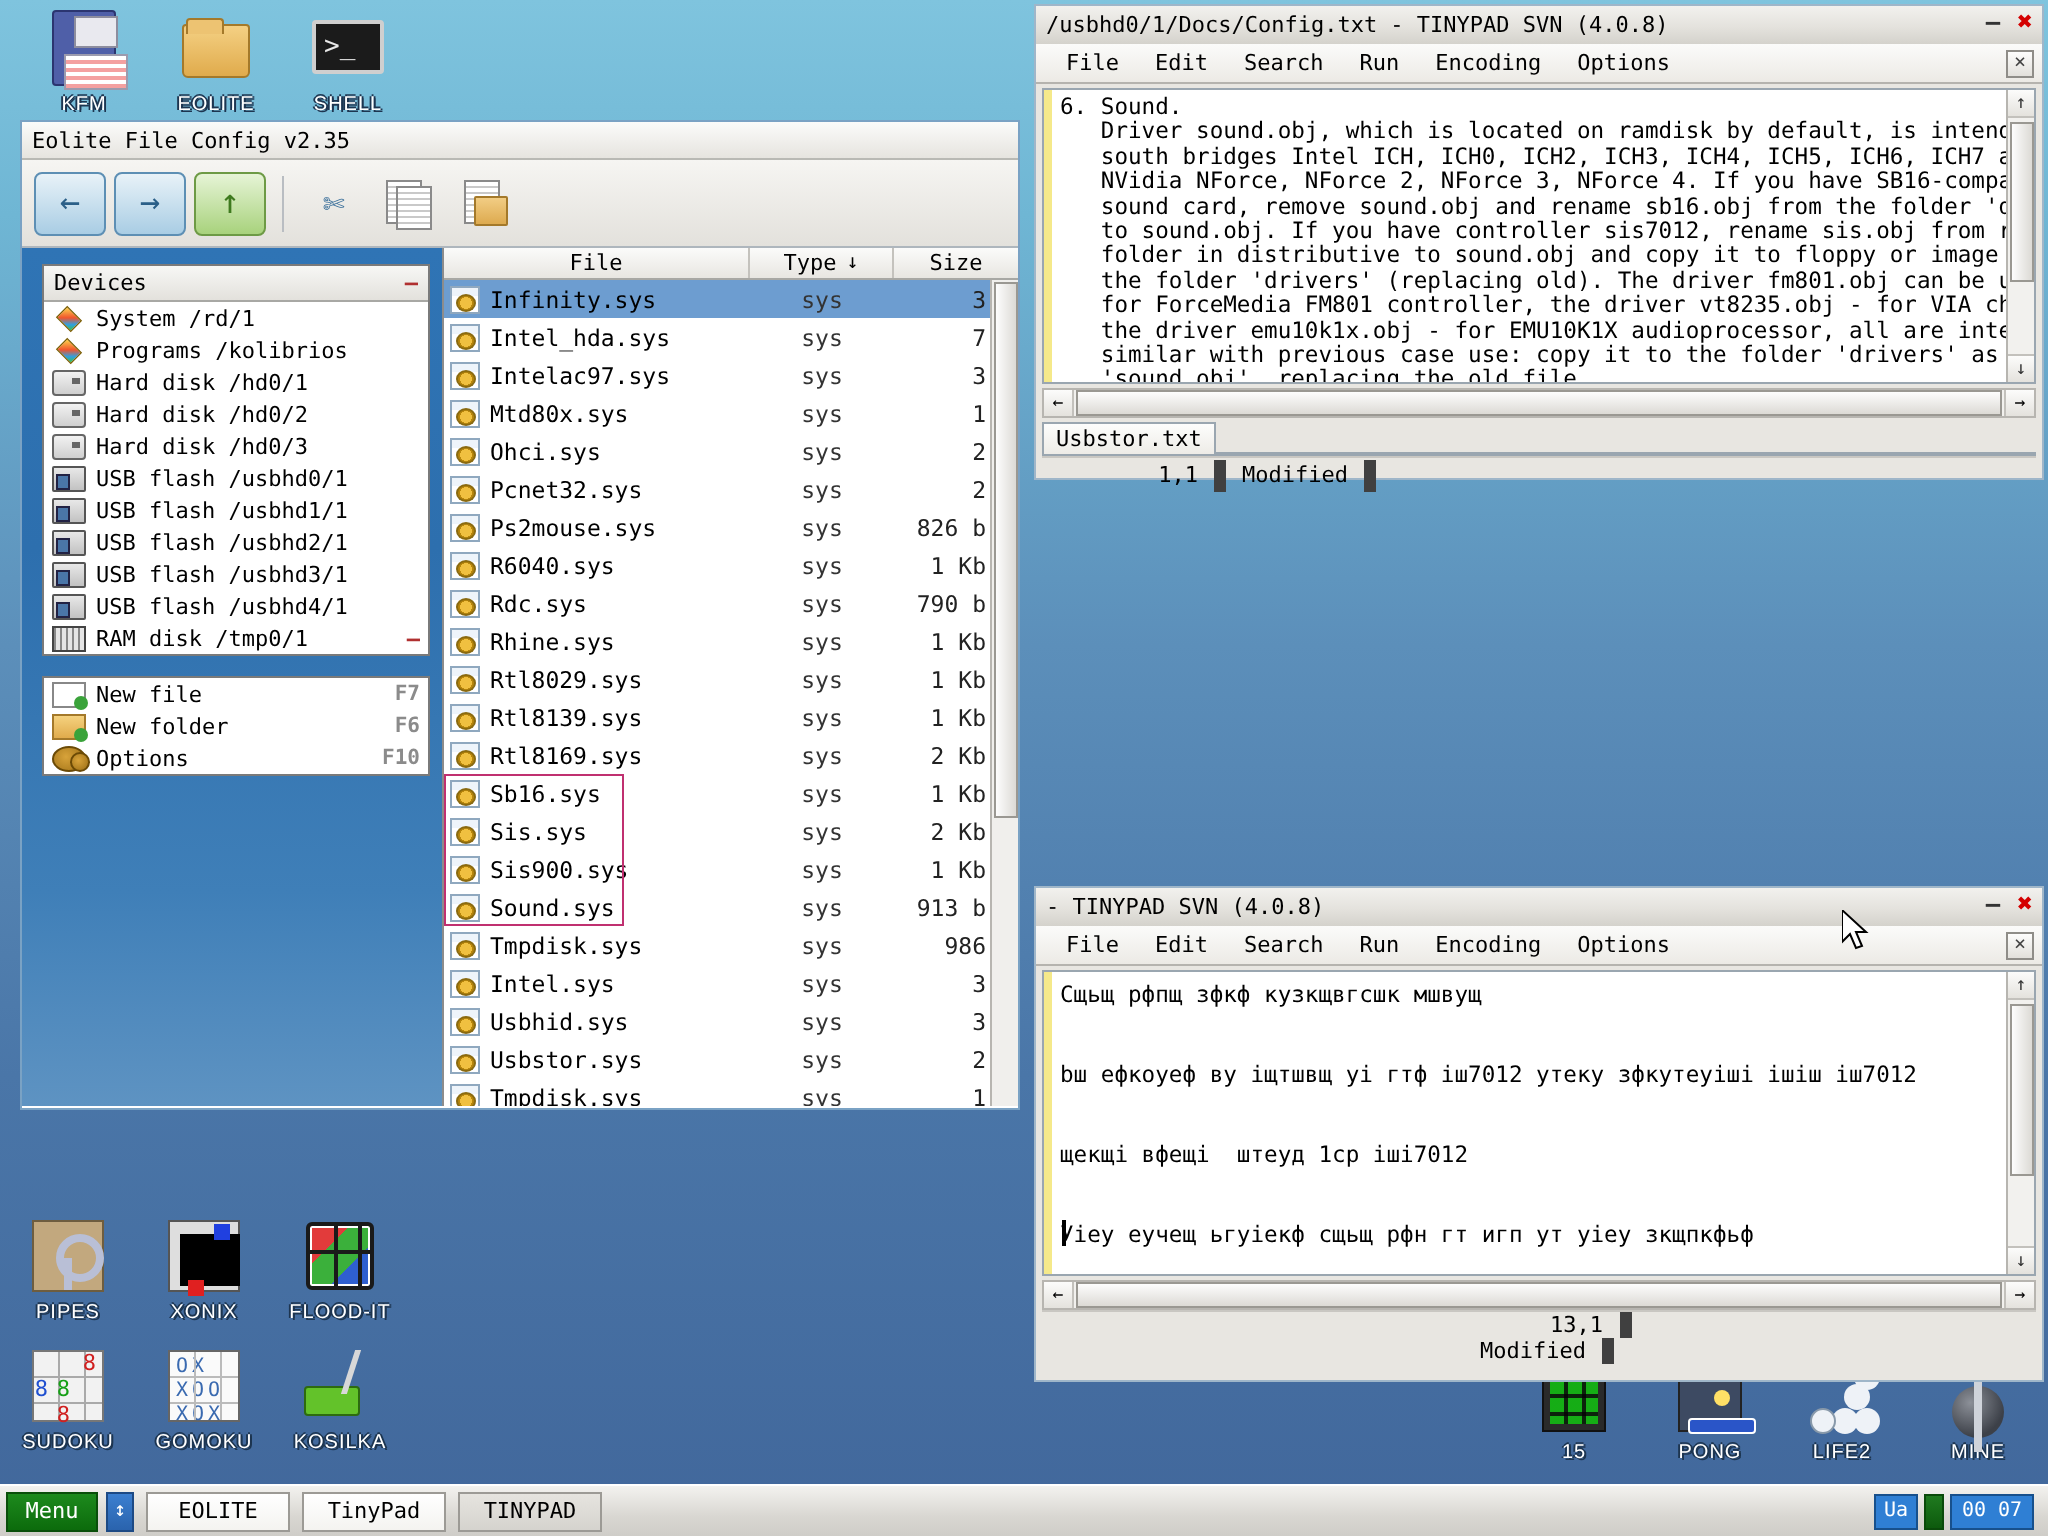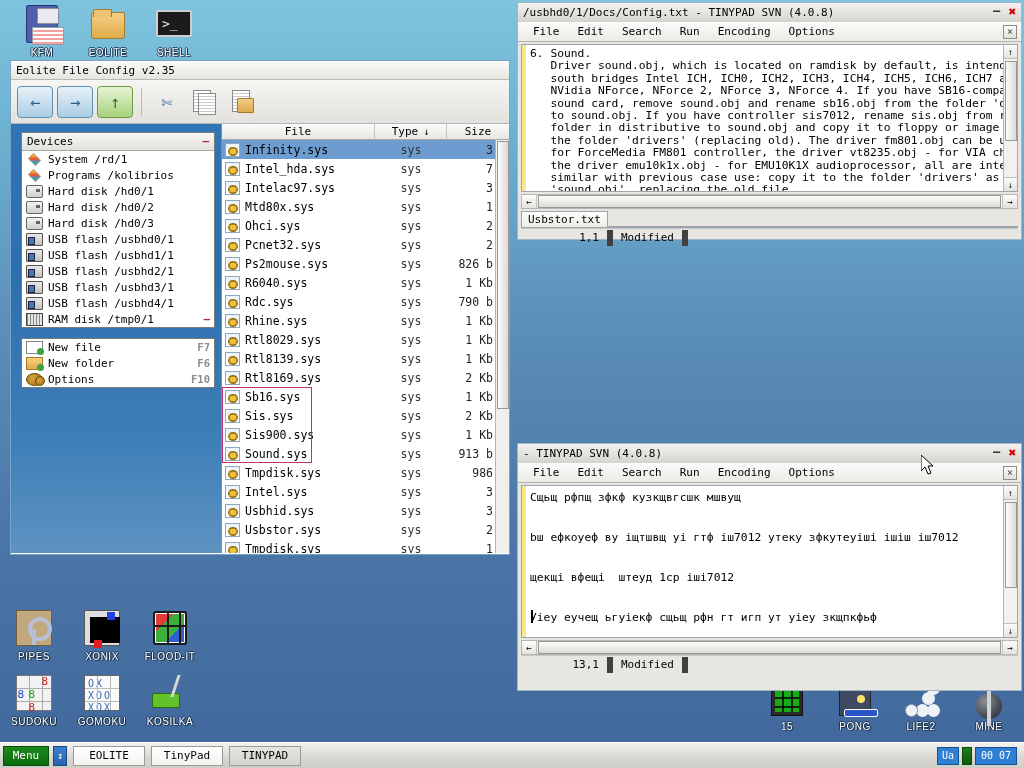--- a/index.html
+++ b/index.html
@@ -675,21 +675,21 @@
       <div class="ar">↑</div>
       <div class="th" style="top:16px;height:86px;"></div>
       <div class="ar bot">↓</div>
     </div>
   </div>
   <div class="hsb" style="margin:2px 3px 0 3px;">
     <div class="ar">←</div>
     <div class="th" style="flex:1;margin:0 1px;"></div>
     <div class="ar r">→</div>
   </div>
-  <div class="status" style="margin:0 3px;">
+  <div class="status" style="margin:0 3px;flex-direction:column;">
     <div class="cell c1">13,1</div>
     <div class="cell">Modified</div>
   </div>
 </div>
 
 <svg style="position:absolute;left:921px;top:455px;" width="16" height="22">
   <polygon points="0,0 0,16 4,12 7,19 10,18 7,11 12,11" fill="#ffffff" stroke="#000000" stroke-width="1"></polygon>
 </svg>
 
 <div id="taskbar">

